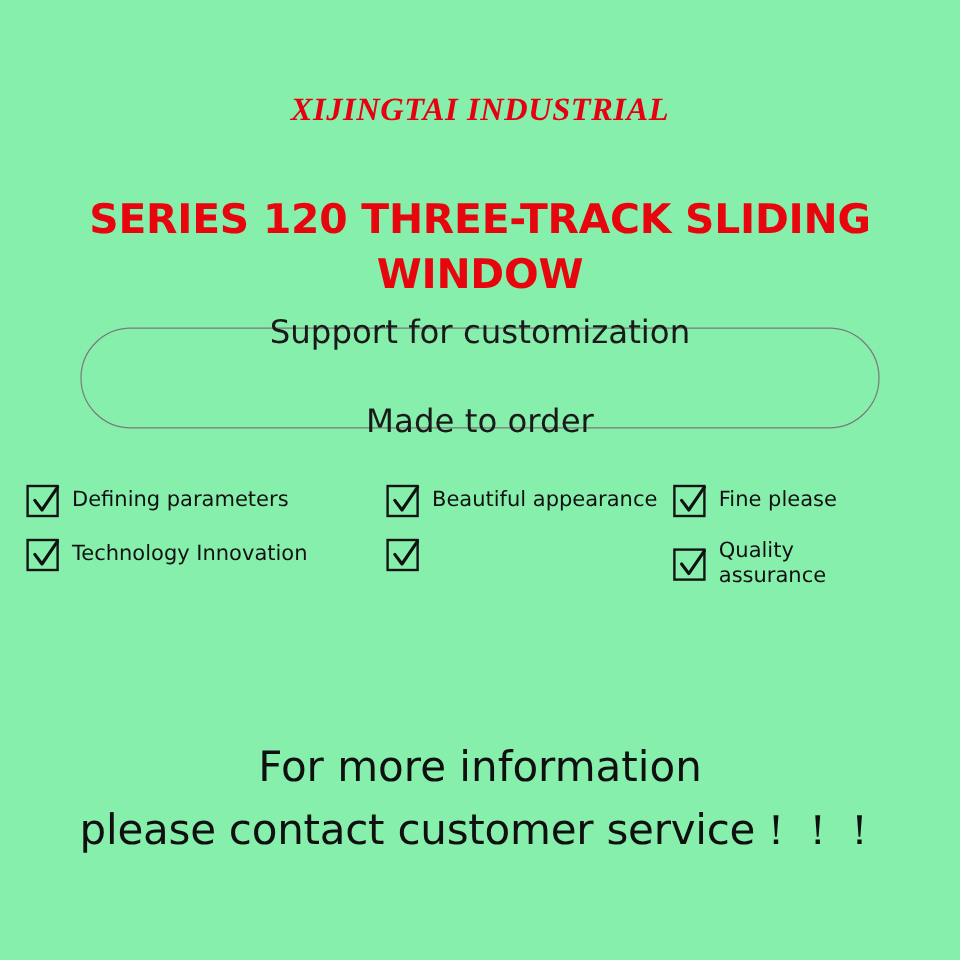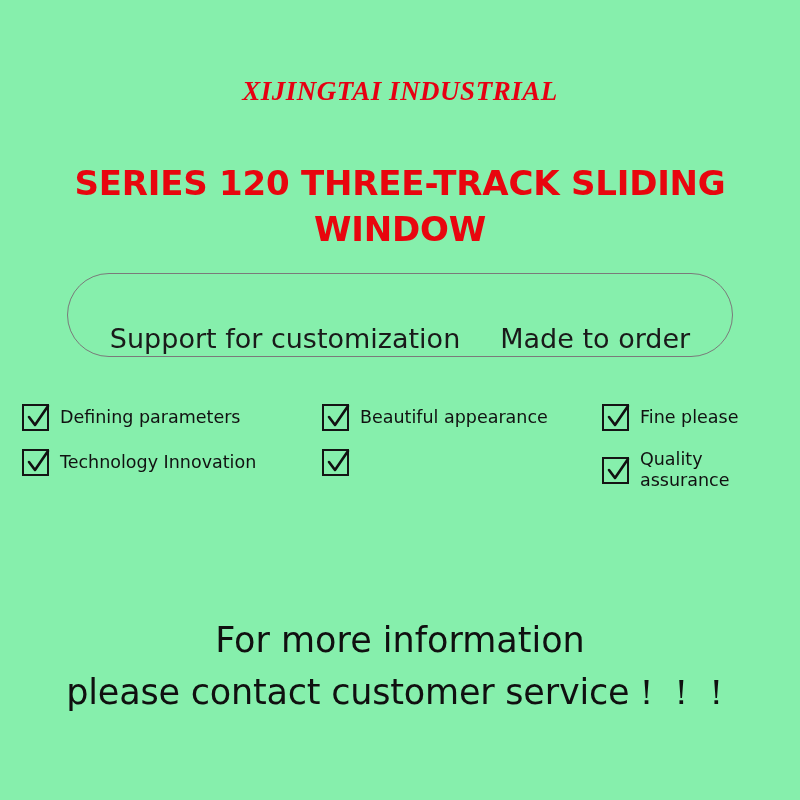--- a/index.html
+++ b/index.html
@@ -52,22 +52,22 @@
   .pill {
     position: absolute;
     top: 273px;
     left: 67px;
     width: 666px;
     height: 84px;
     box-sizing: border-box;
     border: 1.5px solid #7a7a7a;
     border-radius: 42px;
     display: flex;
-    flex-direction: row;
-    align-items: flex-end;
+    flex-direction: column;
+    align-items: center;
     justify-content: center;
     gap: 40px;
   }
   .pill-line {
     font-size: 27px;
     line-height: 34px;
     color: #1a1a1a;
     text-align: center;
     font-weight: 400;
   }
@@ -82,21 +82,21 @@
     display: flex;
     align-items: flex-start;
     margin-bottom: 18px;
   }
   .feature {
     display: flex;
     align-items: center;
     flex: 0 0 auto;
   }
   .feature.col1 { width: 300px; text-align: right; }
-  .feature.col2 { width: 280px; }
+  .feature.col2 { width: 239px; }
   .feature.col3 { width: 176px; }
 
   .checkbox {
     width: 27px;
     height: 27px;
     min-width: 27px;
     border: 2px solid #141414;
     box-sizing: border-box;
     position: relative;
     margin-right: 11px;

